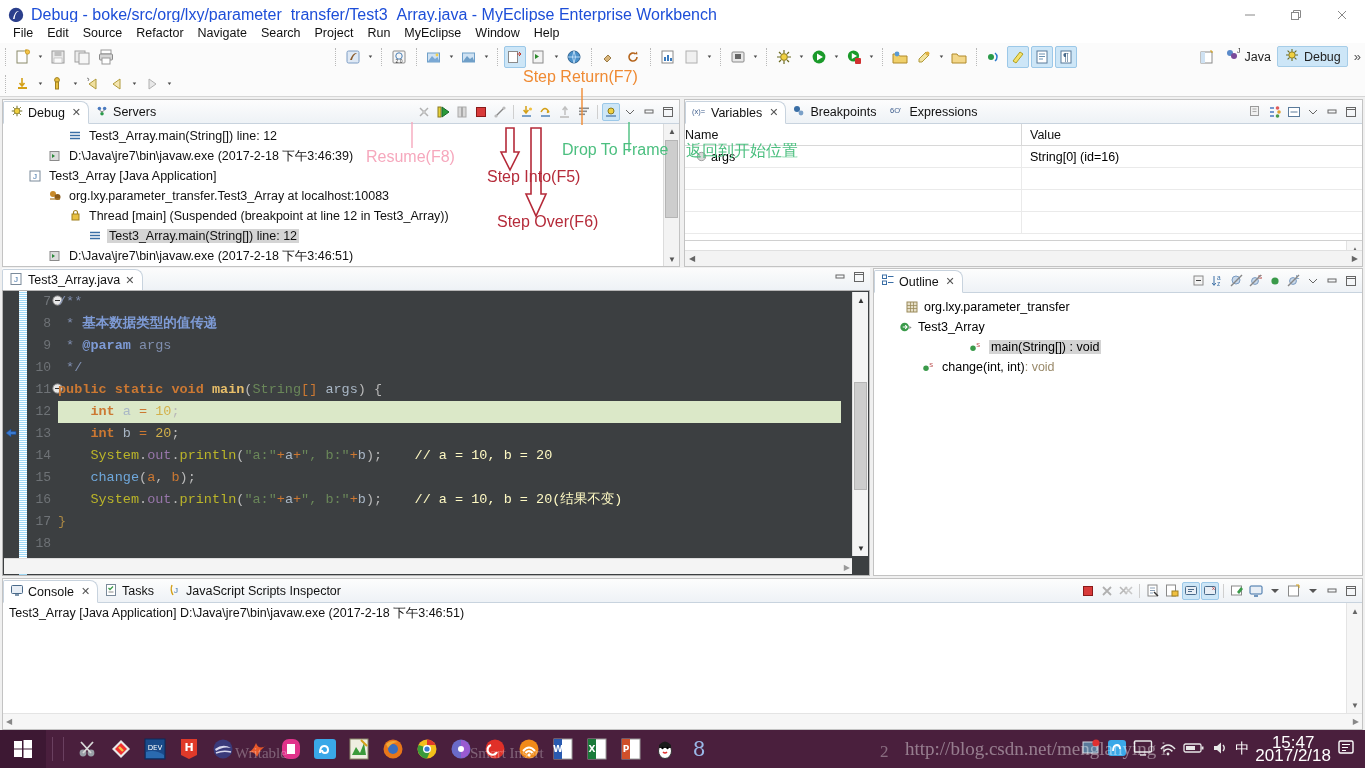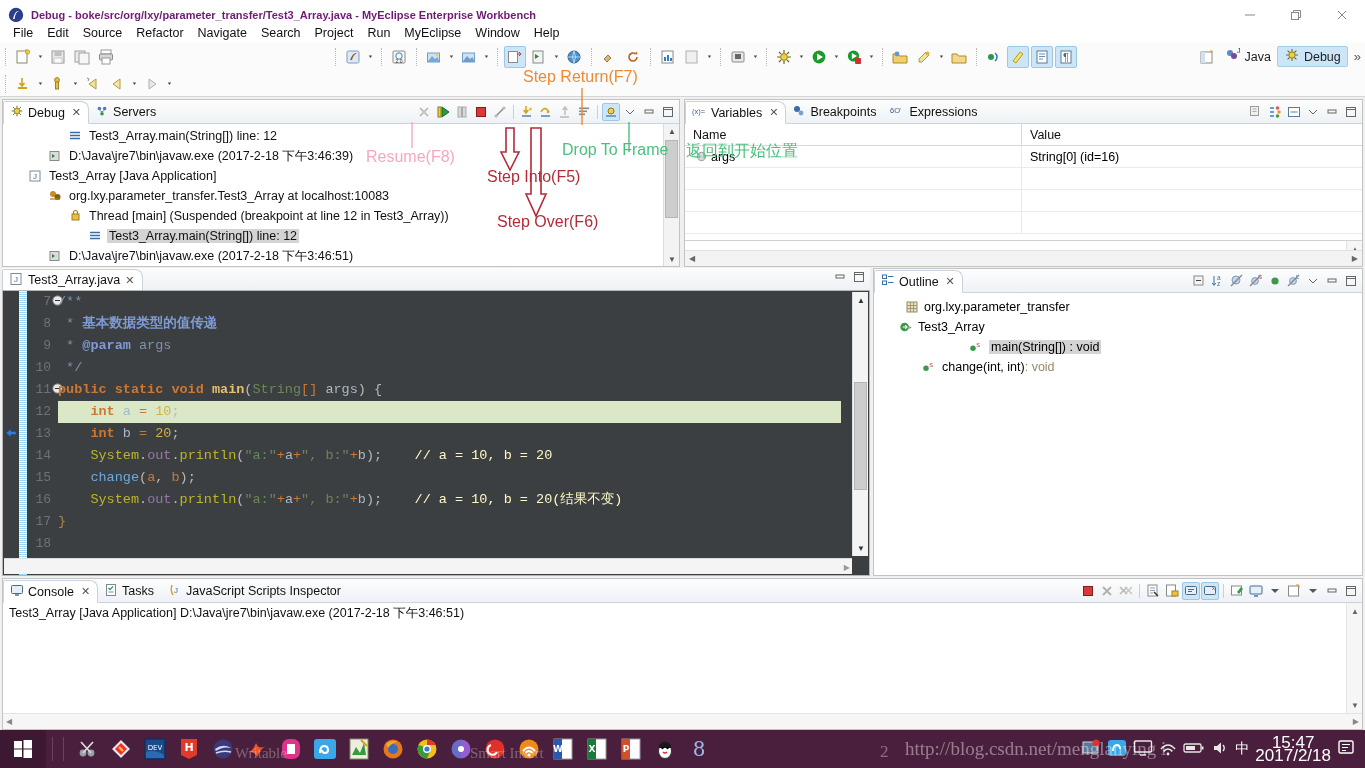--- a/index.html
+++ b/index.html
@@ -22,21 +22,21 @@
     position: absolute; left: 0; top: 0; width: 1365px; height: 30px;
     background: #ffffff;
     display: flex; align-items: center;
   }
   .titlebar .app-icon {
     width: 16px; height: 16px; margin-left: 8px; margin-right: 7px;
     position: relative; flex: none;
   }
   .titlebar .app-icon svg { display: block; }
   .titlebar .title-text {
-    font-size: 11px; color: #701a75; white-space: nowrap; font-weight: bold;
+    font-size: 16px; color: #1d4ed8; white-space: nowrap;
   }
   .win-btns { margin-left: auto; display: flex; height: 30px; }
   .win-btn {
     width: 46px; height: 30px; display: flex; align-items: center; justify-content: center;
     color: #6a6a6a;
   }
 
   
   .menubar {
     position: absolute; left: 0; top: 22px; width: 1365px; height: 21px;
@@ -131,21 +131,21 @@
   .tree-row .ic { width: 16px; height: 16px; margin-right: 4px; flex:none; display:flex; align-items:center; justify-content:center;}
   .tree-row.sel .lbl { background: #d4d4d4; }
   .lbl { padding: 0 2px; }
 
   
   .tbl-head {
     display: flex; height: 22px; background: #fff;
     border-bottom: 1px solid #d8d8d8; align-items: center;
     font-size: 12.5px; color: #111;
   }
-  .tbl-col-name { width: 337px; padding-left: 8px; border-right: 1px solid #d8d8d8; height:22px; display:flex; align-items:center;text-align:right;}
+  .tbl-col-name { width: 337px; padding-left: 0; border-right: 1px solid #d8d8d8; height:22px; display:flex; align-items:center;text-align:right;}
   .tbl-col-val { flex: 1; padding-left: 8px; height:22px; display:flex; align-items:center;}
   .tbl-row { display: flex; height: 22px; border-bottom: 1px solid #eaeaea; font-size: 12.5px; }
   .tbl-row .c1 { width: 337px; border-right: 1px solid #eaeaea; display:flex; align-items:center; padding-left: 8px;}
   .tbl-row .c2 { flex:1; display:flex; align-items:center; padding-left: 8px; }
 
   
   .editor-area {
     position: absolute; left: 2px; top: 268px; width: 868px; height: 308px;
   }
   .ed-tabbar { position:absolute; left:0; top:0; width:100%; height:22px;

